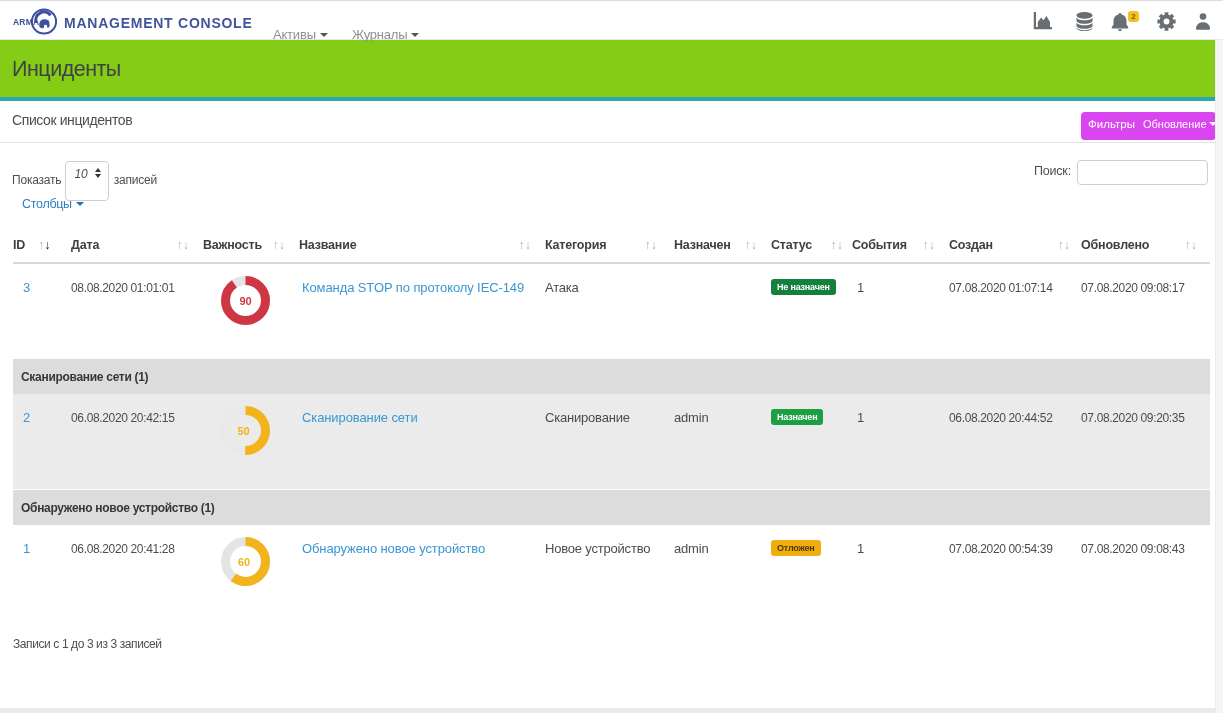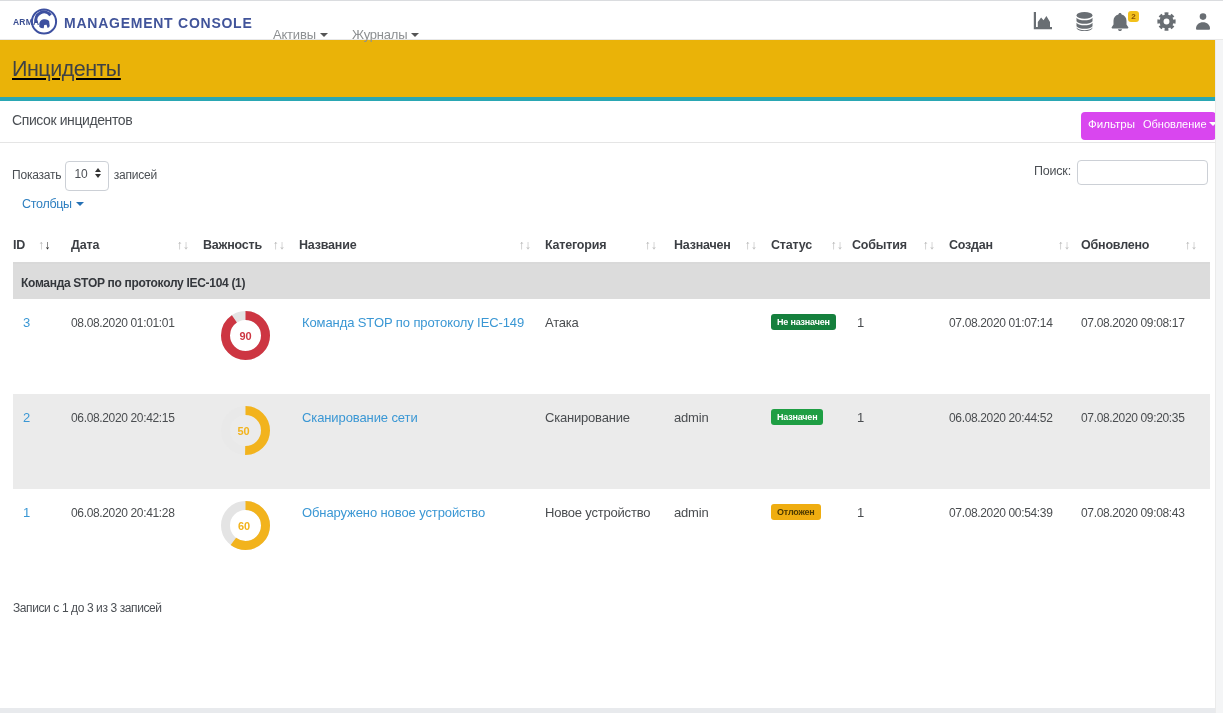--- a/index.html
+++ b/index.html
@@ -14,36 +14,36 @@
 .logo-mc { position:absolute; left:64px; top:14px; font-size:14px; font-weight:bold;
   letter-spacing:0.75px; color:#41549a; }
 .nav-item { position:absolute; top:14px; font-size:13px; letter-spacing:-0.2px; color:#8d9092;margin-top:12px; }
 .nav-item .car { display:inline-block; margin-left:4px; vertical-align:2px;
   width:0; height:0; border-left:4px solid transparent; border-right:4px solid transparent;
   border-top:4px solid #555; }
 .nav-ico { position:absolute; top:0; height:40px; display:flex; align-items:center; }
 .badge-bell { position:absolute; left:1128px; top:10px; width:11px; height:11px;
   background:#f3c11b; border-radius:3px; font-size:8px; font-weight:bold; color:#8a5200;
   text-align:center; line-height:11px; }
-.titlebar { height:61px; width:1215px; background:#eab308; border-bottom:4px solid #2aa7b3;text-decoration:underline; }
+.titlebar { height:61px; width:1215px; background:#84cc16; border-bottom:4px solid #2aa7b3; }
 .titlebar h1 { font-size:21.5px; font-weight:normal; letter-spacing:-0.5px; color:#3f4245; padding:17px 0 0 12px; }
 .card-header { position:relative; height:42px; width:1215px; border-bottom:1px solid #e5e5e5; }
 .card-header .hd { position:absolute; left:12px; top:11px; font-size:14px; letter-spacing:-0.4px; color:#4b4f54; }
 .btn-group { position:absolute; left:1081px; top:11px; width:135px; height:28px;
   background:#d946ef; border-radius:4px; color:#fff; font-size:11.5px; }
 .btn-group span.b1 { position:absolute; left:7px; top:6px; }
 .btn-group span.b2 { position:absolute; left:62px; top:6px; white-space:nowrap; }
 .btn-group .car { display:inline-block; margin-left:2px; vertical-align:2px;
   width:0; height:0; border-left:4px solid transparent; border-right:4px solid transparent;
   border-top:4px solid #fff; }
 .controls { position:relative; height:85px; width:1215px; }
 .show-row { position:absolute; left:12px; top:18px; font-size:12px; letter-spacing:-0.2px; color:#4b4f54; }
-.sel { display:inline-block; position:relative; width:44px; height:30px; margin:0 2px 0 0;
+.sel { display:inline-block; position:relative; width:44px; height:40px; margin:0 2px 0 0;
   border:1px solid #ccd0d6; border-radius:4px; vertical-align:middle; font-size:12px;
-  color:#4b4f54; }
+  color:#4b4f54;font-style:italic; }
 .sel .v { position:absolute; left:9px; top:5px; }
 .sel .ar { position:absolute; right:7px; top:6px; }
 .sel .ar i { display:block; width:0; height:0; border-left:3.5px solid transparent;
   border-right:3.5px solid transparent; }
 .sel .ar i.up { border-bottom:4.5px solid #333; margin-bottom:2px; }
 .sel .ar i.dn { border-top:4.5px solid #333; }
 .search-row { position:absolute; left:1034px; top:21px; font-size:12.5px; letter-spacing:-0.2px; color:#4b4f54; }
 .search-inp { position:absolute; left:1077px; top:17px; width:131px; height:25px;
   border:1px solid #ccd0d6; border-radius:4px; background:#fff; }
 .cols-link { position:absolute; left:22px; top:54px; font-size:12.5px; letter-spacing:-0.3px; color:#2e7fc0; }
@@ -171,59 +171,62 @@
       <th>Название<span class="sort" style="right:14px;">↑<span class="a2">↓</span></span></th>
       <th>Категория<span class="sort" style="right:17px;">↑<span class="a2">↓</span></span></th>
       <th>Назначен<span class="sort" style="right:14px;">↑<span class="a2">↓</span></span></th>
       <th>Статус<span class="sort" style="right:9px;">↑<span class="a2">↓</span></span></th>
       <th>События<span class="sort" style="right:14px;">↑<span class="a2">↓</span></span></th>
       <th>Создан<span class="sort" style="right:11px;">↑<span class="a2">↓</span></span></th>
       <th>Обновлено<span class="sort" style="right:13px;">↑<span class="a2">↓</span></span></th>
     </tr>
   </thead>
   <tbody>
-    <tr class="group">
-        <td colspan="10">Команда STOP по протоколу IEC-104 (1)</td>
-      </tr>
     <tr class="data">
       <td style="padding-left:10px;"><a class="lnk" href="#">3</a></td>
       <td class="dt">08.08.2020 01:01:01</td>
       <td>
           <svg class="donut" width="49" height="49" viewBox="0 0 49 49">
         <circle cx="24.5" cy="24.5" r="20" fill="none" stroke="#e4e4e4" stroke-width="9"></circle>
         <circle cx="24.5" cy="24.5" r="20" fill="none" stroke="#cd3642" stroke-width="9" stroke-dasharray="113.1 125.7" transform="rotate(-90 24.5 24.5)"></circle>
         <text x="24.5" y="29" text-anchor="middle" font-size="11" font-weight="bold" fill="#cd3642">90</text>
       </svg>
         </td>
       <td style="padding-left:3px;"><a class="lnk" href="#">Команда STOP по протоколу IEC-149</a></td>
       <td>Атака</td>
       <td></td>
       <td><span class="badge red">Не назначен</span></td>
       <td style="padding-left:5px;">1</td>
       <td class="dt">07.08.2020 01:07:14</td>
       <td class="dt">07.08.2020 09:08:17</td>
     </tr>
+    <tr class="group">
+        <td colspan="10">Сканирование сети (1)</td>
+      </tr>
     <tr class="data stripe">
       <td style="padding-left:10px;"><a class="lnk" href="#">2</a></td>
       <td class="dt">06.08.2020 20:42:15</td>
       <td>
           <svg class="donut" width="49" height="49" viewBox="0 0 49 49">
         <circle cx="24.5" cy="24.5" r="20" fill="none" stroke="#e9e9e9" stroke-width="9"></circle>
         <circle cx="24.5" cy="24.5" r="20" fill="none" stroke="#f2b31d" stroke-width="9" stroke-dasharray="62.8 125.7" transform="rotate(-90 24.5 24.5)"></circle>
         <text x="22.5" y="29" text-anchor="middle" font-size="11" font-weight="bold" fill="#f2b31d">50</text>
       </svg>
         </td>
       <td style="padding-left:3px;"><a class="lnk" href="#">Сканирование сети</a></td>
       <td>Сканирование</td>
       <td>admin</td>
       <td><span class="badge green">Назначен</span></td>
       <td style="padding-left:5px;">1</td>
       <td class="dt">06.08.2020 20:44:52</td>
       <td class="dt">07.08.2020 09:20:35</td>
     </tr>
+    <tr class="group">
+        <td colspan="10">Обнаружено новое устройство (1)</td>
+      </tr>
     <tr class="data">
       <td style="padding-left:10px;"><a class="lnk" href="#">1</a></td>
       <td class="dt">06.08.2020 20:41:28</td>
       <td>
           <svg class="donut" width="49" height="49" viewBox="0 0 49 49">
         <circle cx="24.5" cy="24.5" r="20" fill="none" stroke="#e4e4e4" stroke-width="9"></circle>
         <circle cx="24.5" cy="24.5" r="20" fill="none" stroke="#f2b31d" stroke-width="9" stroke-dasharray="75.4 125.7" transform="rotate(-90 24.5 24.5)"></circle>
         <text x="23" y="29" text-anchor="middle" font-size="11" font-weight="bold" fill="#f2b31d">60</text>
       </svg>
         </td>

